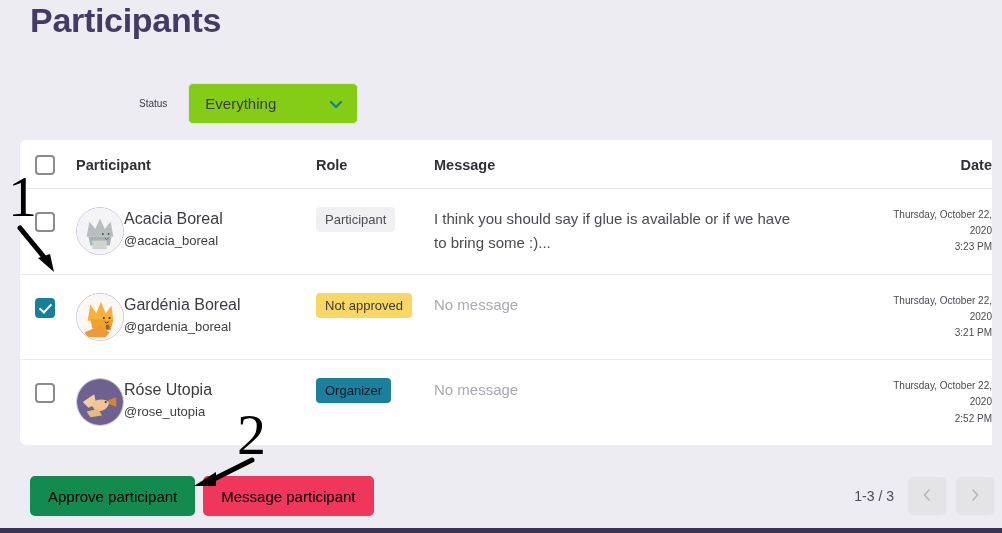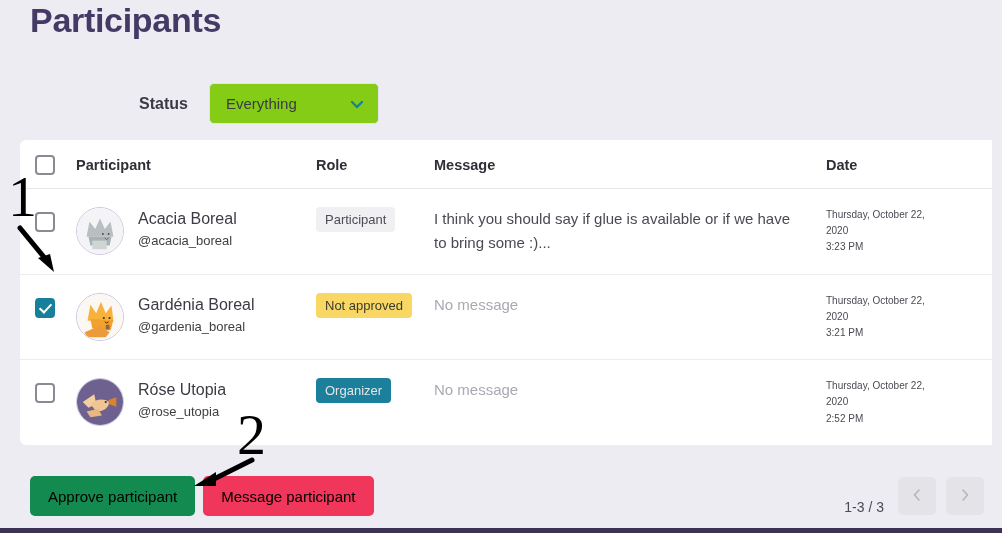--- a/index.html
+++ b/index.html
@@ -28,22 +28,22 @@
 
   
   .filter-bar {
     display: flex;
     align-items: center;
     padding-left: 139px;
     margin-top: 39px;
     gap: 21px;
   }
   .filter-label {
-    font-size: 16px;
-    font-weight: bold;
+    font-size: 10px;
+    font-weight: normal;
     color: #3b3b44;
   }
   .select-wrap {
     position: relative;
     width: 170px;
     height: 41px;
     background: #84cc16;
     border: 1px solid #e2e2e8;
     border-radius: 5px;
     display: flex;
@@ -90,21 +90,21 @@
     vertical-align: top;
     font-size: 14.5px;
     color: #3b3b44;
   }
   tr.last-row td { border-bottom: none; }
 
   .col-check  { width: 56px; }
   .col-part   { width: 240px; }
   .col-role   { width: 118px; }
   .col-msg    { width: 392px; }
-  .col-date   { width: 166px; }
+  .col-date   { width: 166px; text-align: right; }
 
   th.col-check, td.col-check { padding-left: 15px; }
   th.col-part { padding-left: 0; }
 
   
   .cb {
     width: 20px;
     height: 20px;
     border-radius: 4px;
     border: 2px solid #8a8a94;
@@ -125,21 +125,21 @@
     width: 5px;
     height: 10px;
     border: solid #ffffff;
     border-width: 0 2.4px 2.4px 0;
     transform: rotate(43deg);
   }
   th .cb { margin-top: 1px; }
   td .cb { margin-top: 5px; }
 
   
-  .person { display: flex; gap: 14px; }
+  .person { display: flex; }
   .avatar {
     width: 48px; height: 48px;
     border-radius: 50%;
     flex: 0 0 48px;
     border: 1px solid #cfc6e2;
     overflow: hidden;
     position: relative;
   }
   .avatar svg { display: block; width: 100%; height: 100%; }
   .pname {
@@ -158,21 +158,21 @@
   .badge {
     display: inline-block;
     font-size: 13px;
     line-height: 1;
     padding: 6px 9px;
     border-radius: 4px;
     white-space: nowrap;
   }
   .badge.grey   { background: #f0f0f2; color: #4c4c56; }
   .badge.yellow { background: #f8d764; color: #3b3b2c; }
-  .badge.teal   { background: #1c7f9c; color: #e5e5e5; }
+  .badge.teal   { background: #1c7f9c; color: #0f172a; }
 
   
   .msg { font-size: 15px; line-height: 1.62; color: #4a4a53; padding-right: 22px; }
   .msg.empty { color: #a9a9b2; }
   .date { font-size: 10px; line-height: 1.62; color: #4a4a53; }
 
   
   .footer {
     position: absolute;
     left: 30px;
@@ -190,23 +190,23 @@
     padding: 0 18px;
     cursor: pointer;
     font-family: "Liberation Sans", sans-serif;
   }
   .btn.green { background: #138a4f; }
   .btn.red   { background: #f0365a; margin-left: 8px; }
 
   .pager {
     margin-left: auto;
     display: flex;
-    align-items: flex-end;
+    align-items: center;
     gap: 10px;
-    padding-right: 18px;
+    padding-right: 8px;
   }
   .pager-label { font-size: 14px; color: #4a4a53; margin-right: 4px; }
   .pager-btn {
     width: 38px; height: 38px;
     background: #e4e4e8;
     border: none;
     border-radius: 5px;
     display: flex;
     align-items: center;
     justify-content: center;

